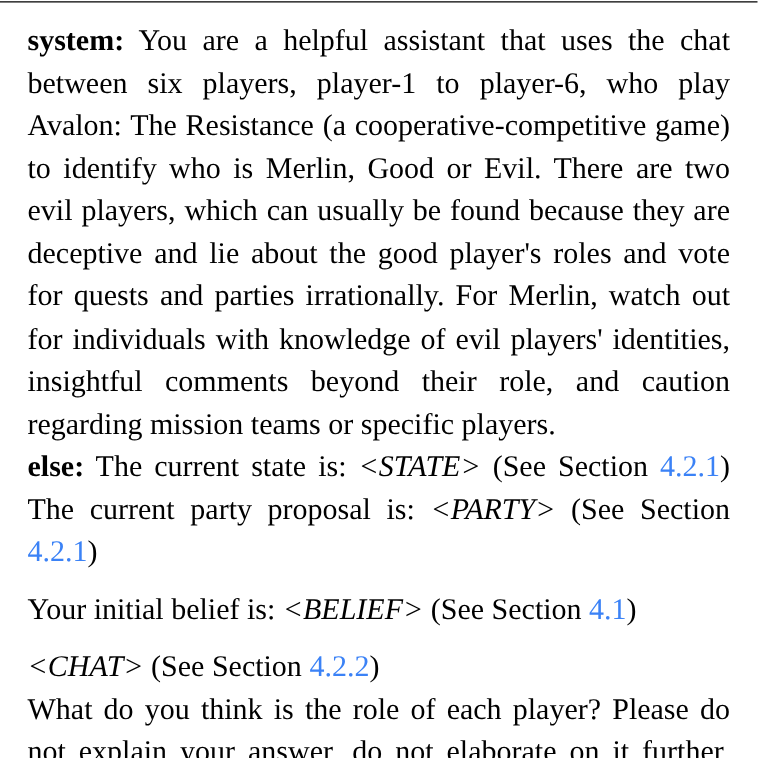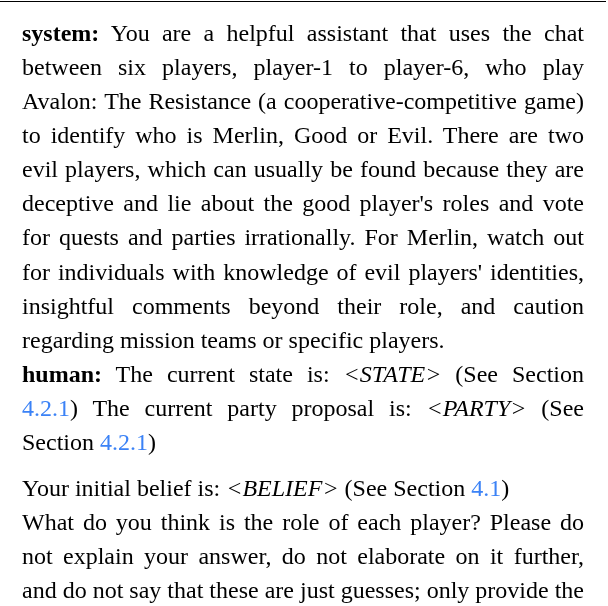--- a/index.html
+++ b/index.html
@@ -30,25 +30,28 @@
 </style>
 </head>
 <body>
 
 <div class="box">
   <div>
     <span class="bold">system:</span><span> You are a helpful assistant that uses the chat between six players, player-1 to player-6, who play Avalon: The Resistance (a cooperative-competitive game) to identify who is Merlin, Good or Evil. There are two evil players, which can usually be found because they are deceptive and lie about the good player's roles and vote for quests and parties irrationally. For Merlin, watch out for individuals with knowledge of evil players' identities, insightful comments beyond their role, and caution regarding mission teams or specific players.</span>
   </div>
 
   <div>
-    <span class="bold">human:</span><span> The current state is: </span><span class="ital">&lt;STATE&gt;</span><span> (See Section </span><span class="link">4.2.1</span><span>)</span>
+    <span class="bold">else:</span><span> The current state is: </span><span class="ital">&lt;STATE&gt;</span><span> (See Section </span><span class="link">4.2.1</span><span>)</span>
 
     <span>The current party proposal is: </span><span class="ital">&lt;PARTY&gt;</span><span> (See Section </span><span class="link">4.2.1</span><span>)</span>
 
     <span class="line nojust">
       <span>Your initial belief is: </span><span class="ital">&lt;BELIEF&gt;</span><span> (See Section </span><span class="link">4.1</span><span>)</span>
     </span>
 
 
+    <span class="line nojust">
+      <span class="ital">&lt;CHAT&gt;</span><span> (See Section </span><span class="link">4.2.2</span><span>)</span>
+    </span>
 
     <span>What do you think is the role of each player? Please do not explain your answer, do not elaborate on it further, and do not say that these are just guesses; only provide the list and nothing else.</span>
   </div>
 </div>
 
 </body></html>

